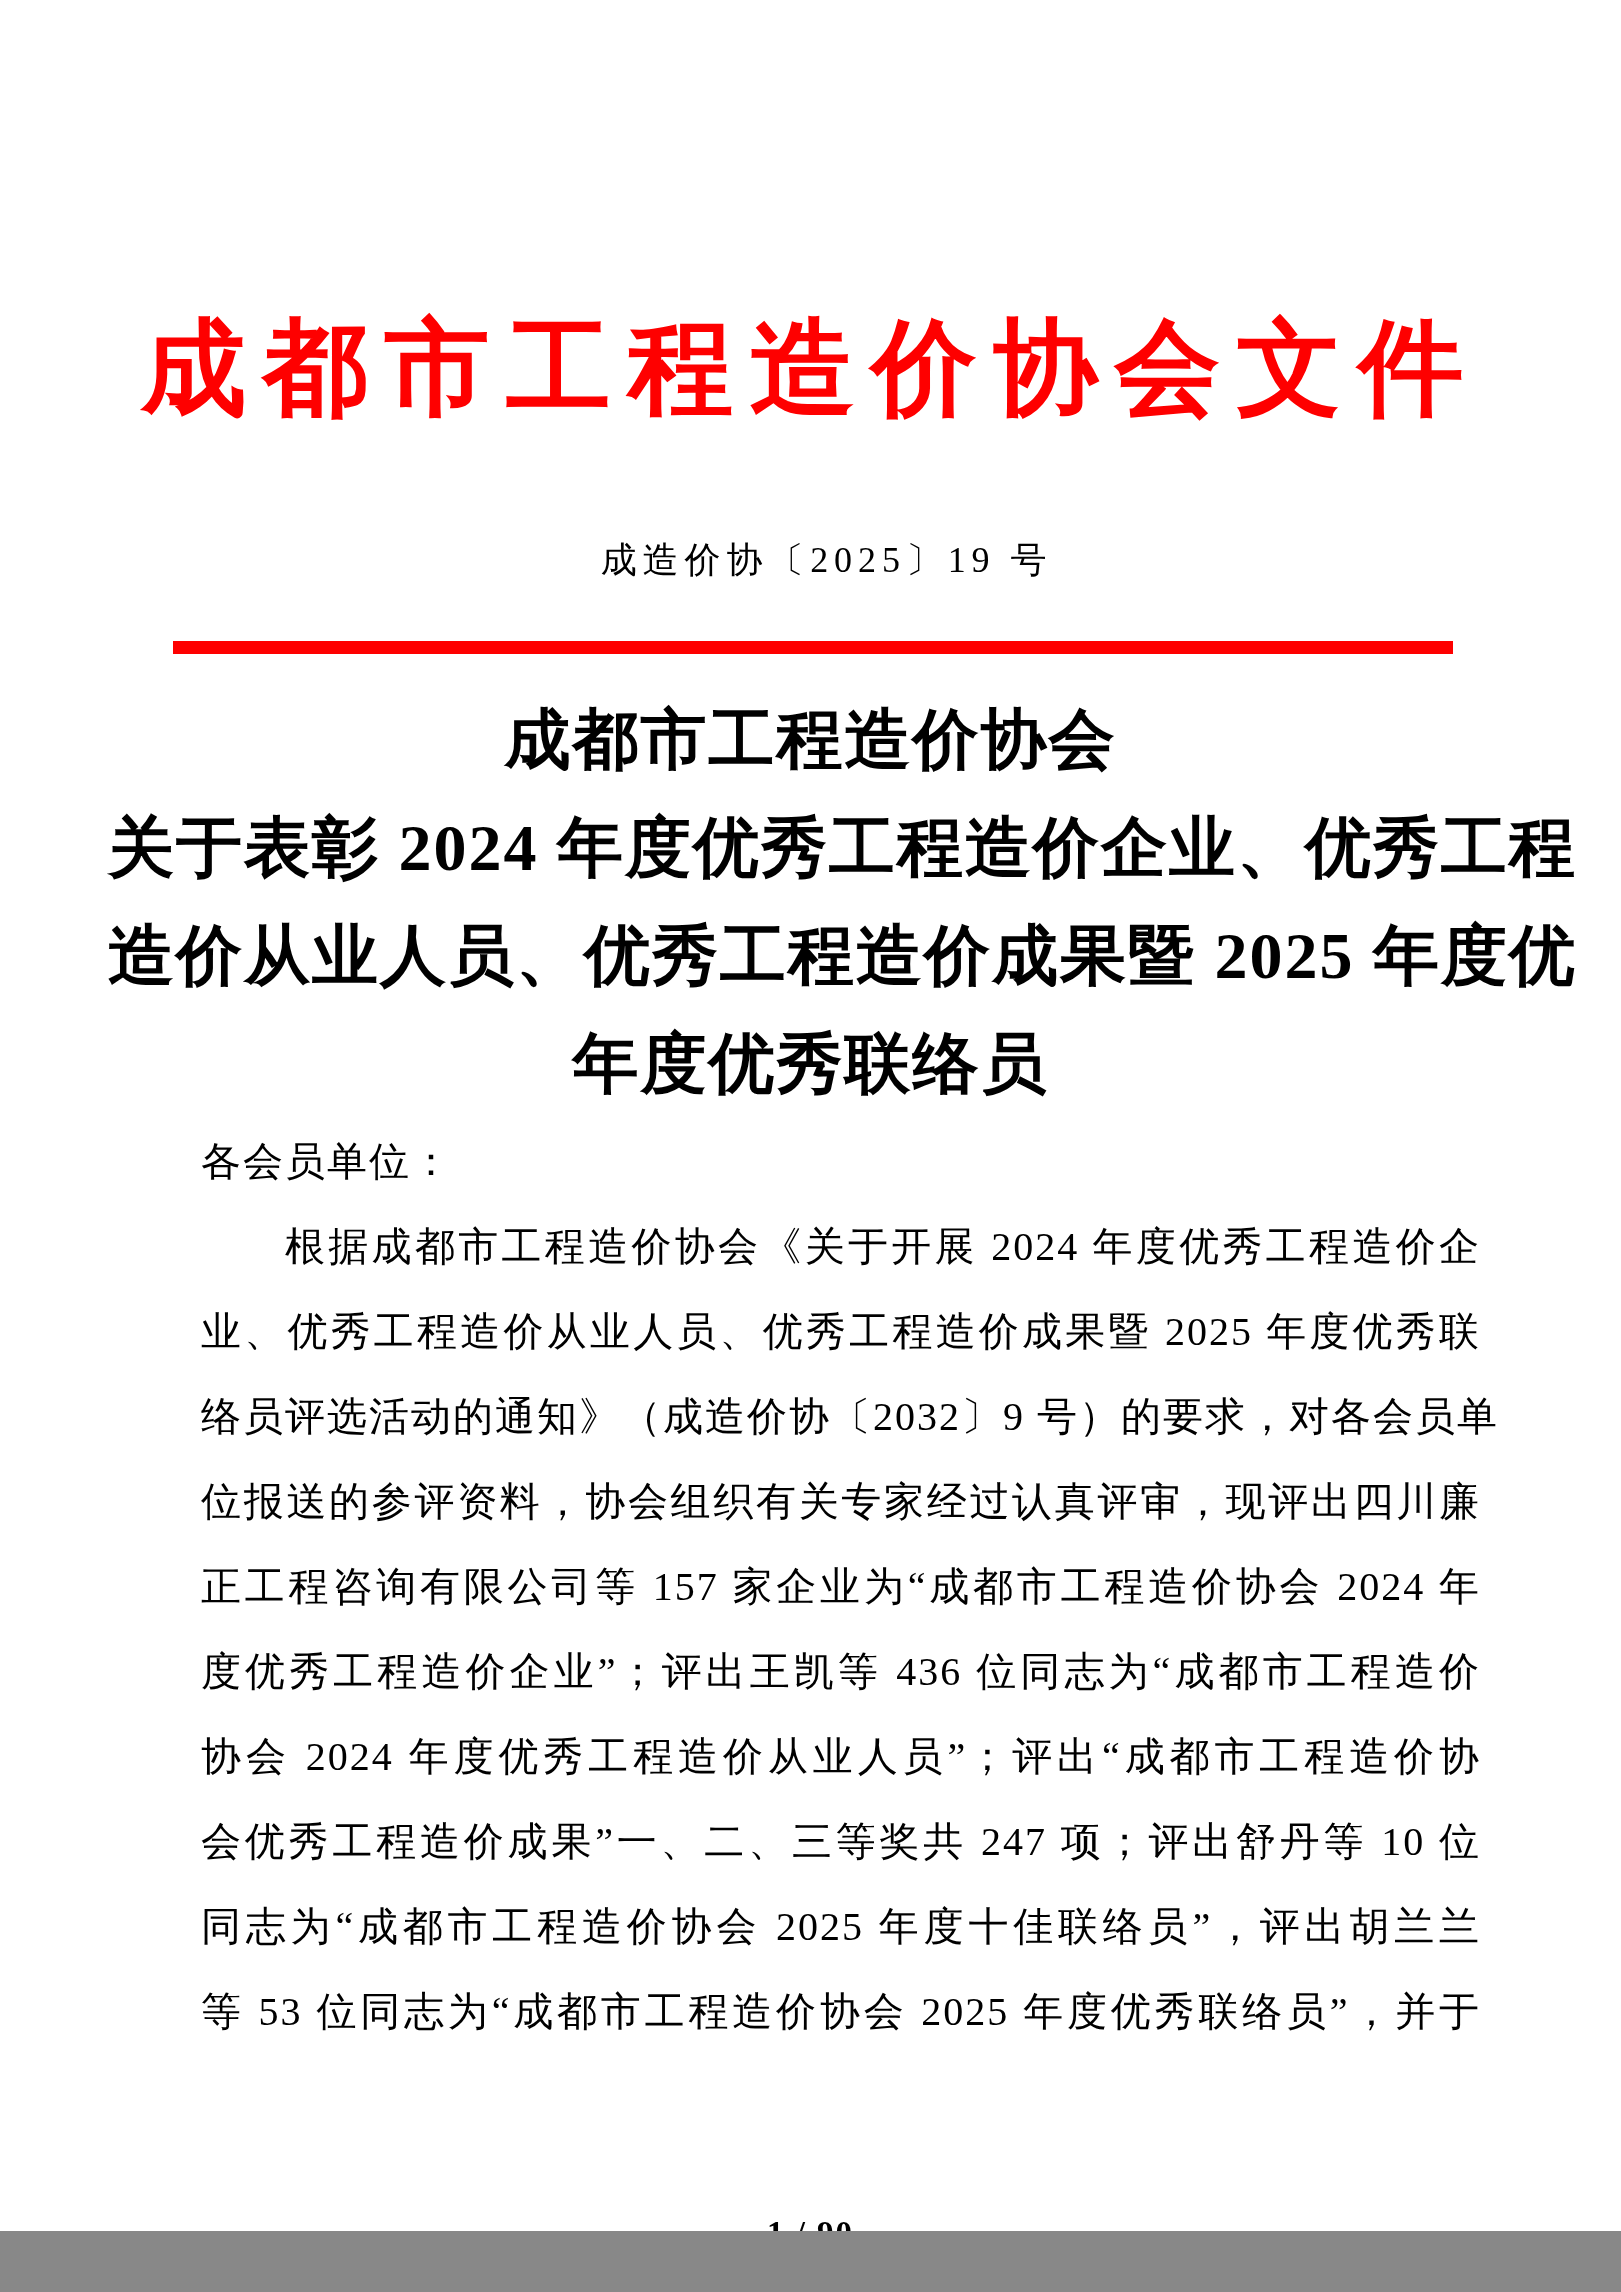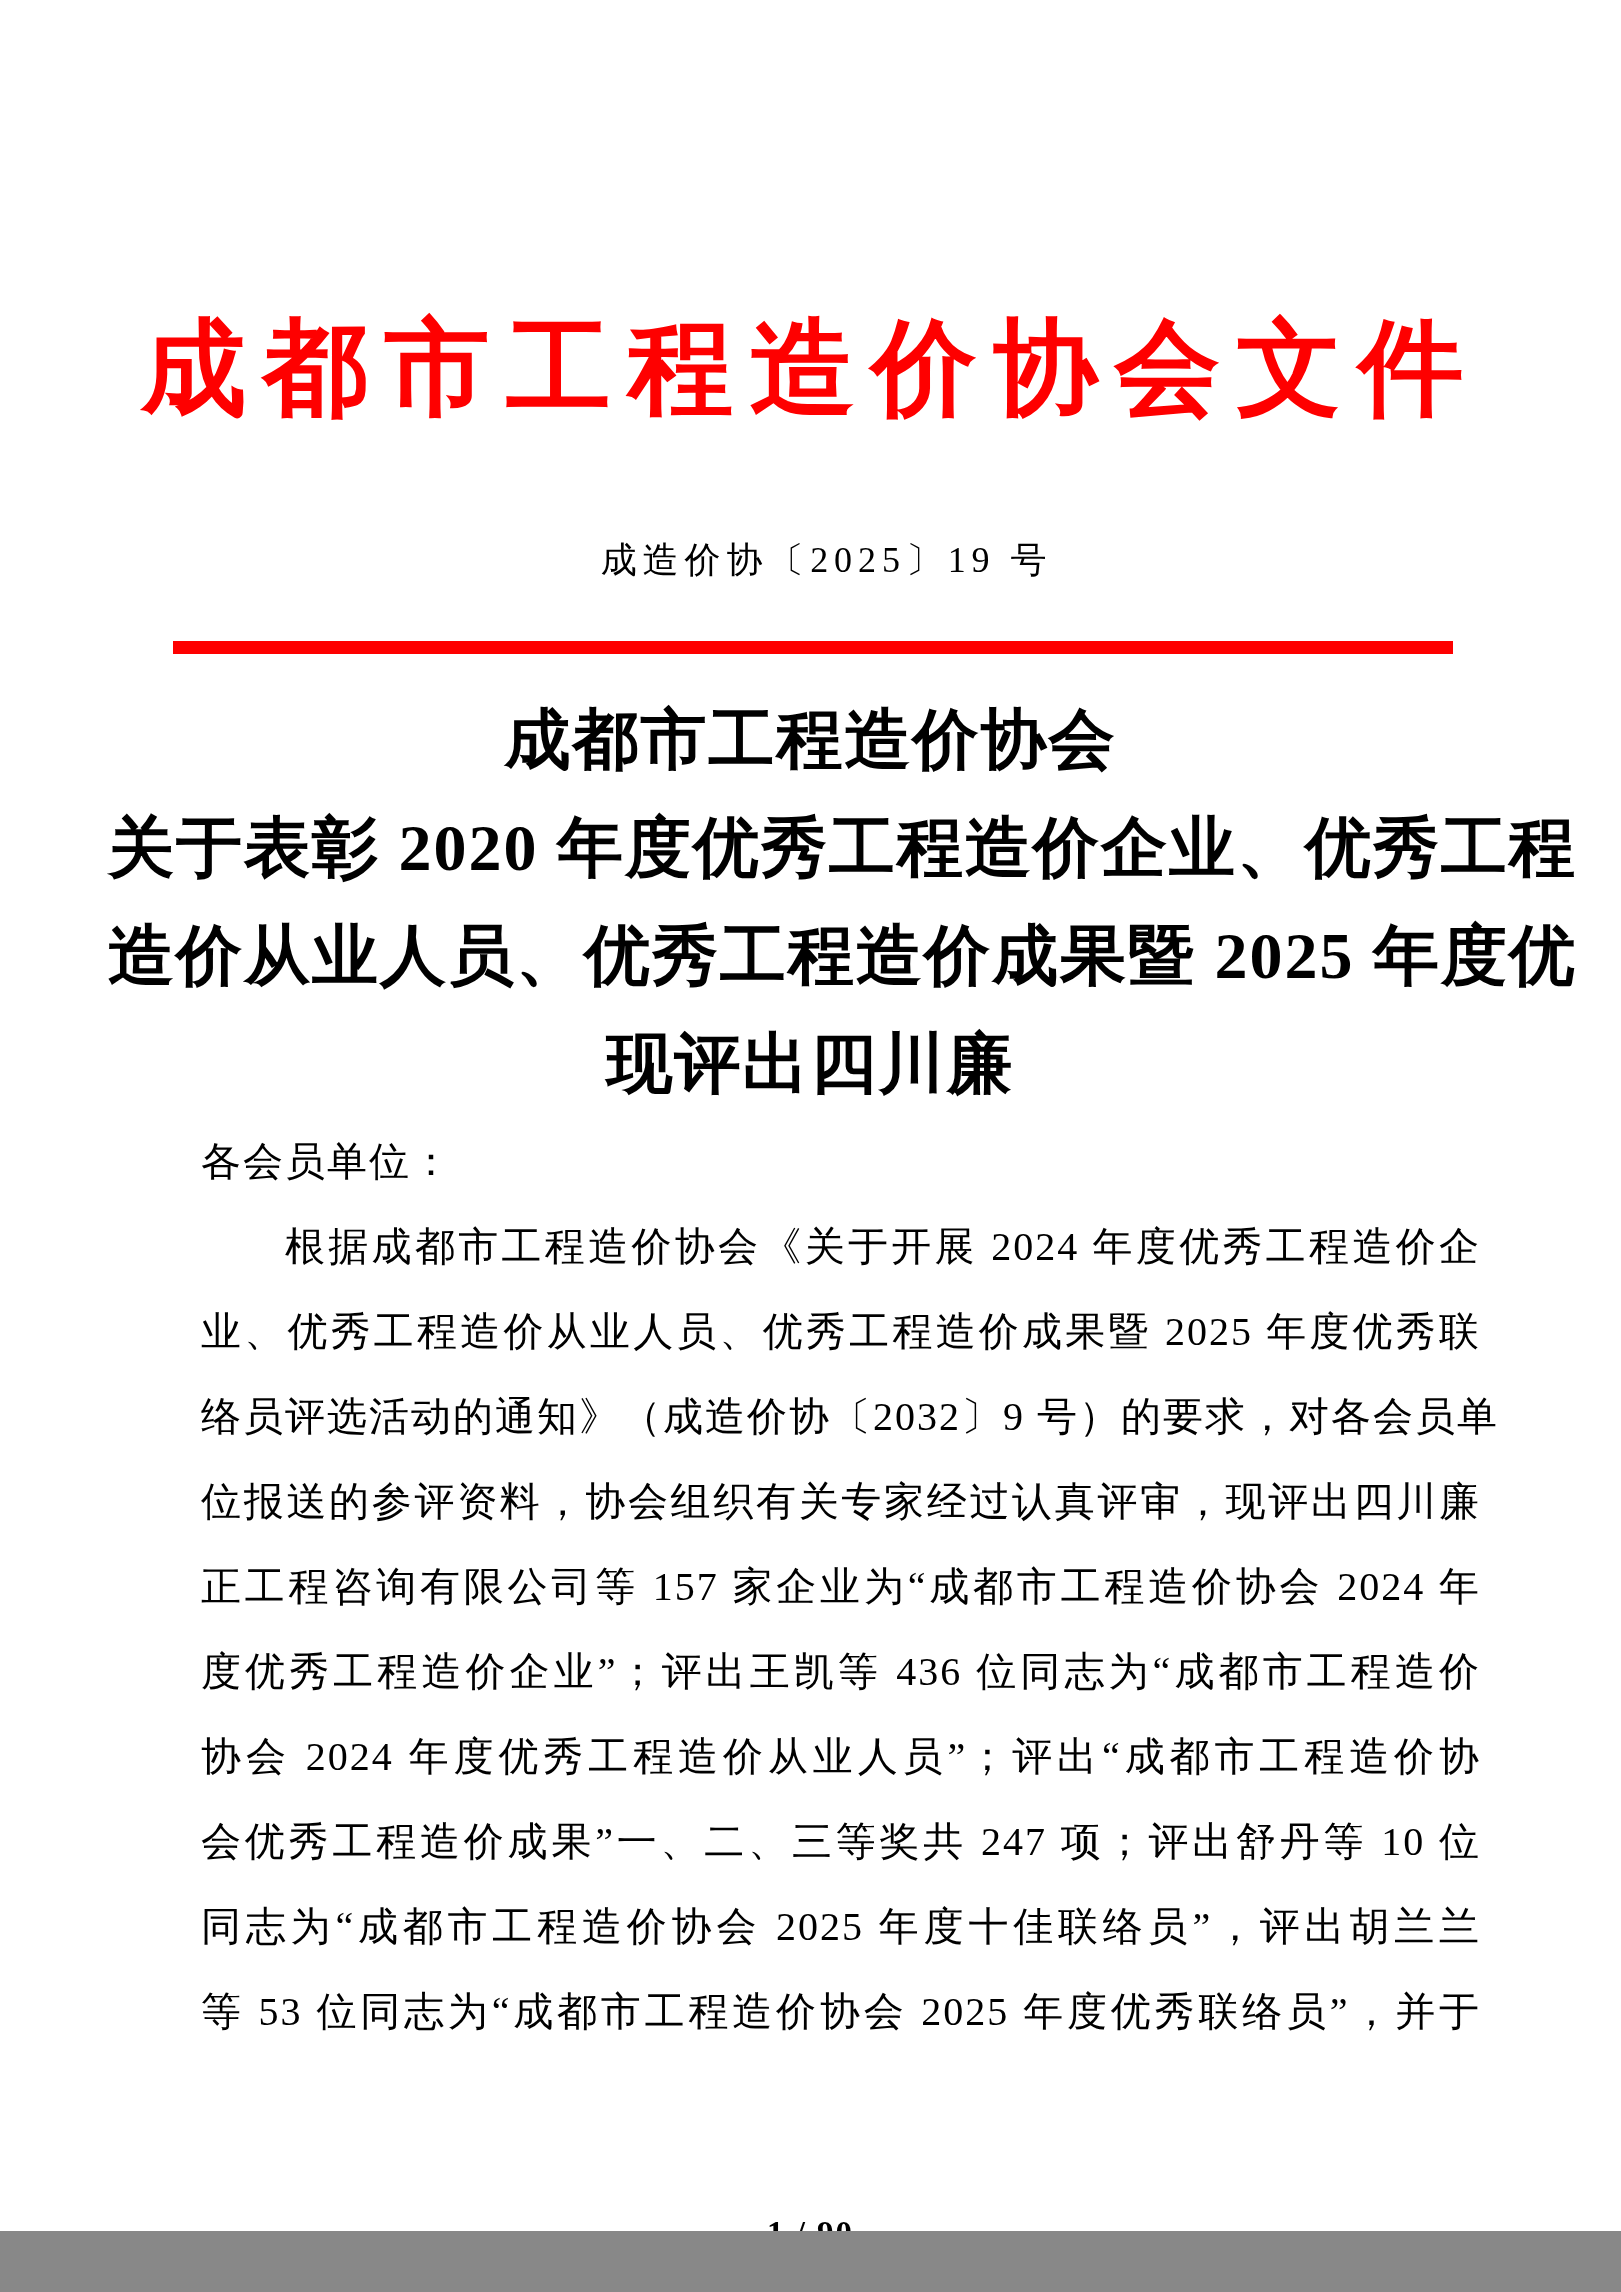--- a/index.html
+++ b/index.html
@@ -98,23 +98,23 @@
 <div class="page">
 
   <div class="org-title">成都市工程造价协会文件</div>
 
   <div class="doc-number">成造价协〔2025〕19 号</div>
 
   <div class="red-rule"></div>
 
   <h1 class="notice-title">
     <span class="title-line">成都市工程造价协会</span>
-    <span class="title-line">关于表彰 2020 年度优秀工程造价企业、优秀工程</span>
+    <span class="title-line">关于表彰 2024 年度优秀工程造价企业、优秀工程</span>
     <span class="title-line">造价从业人员、优秀工程造价成果暨 2025 年度优</span>
-    <span class="title-line">现评出四川廉</span>
+    <span class="title-line">年度优秀联络员</span>
   </h1>
 
   <div class="body-block">
     <div class="body-line salutation">各会员单位：</div>
     <div class="body-line indent-first">根据成都市工程造价协会《关于开展 2024 年度优秀工程造价企</div>
     <div class="body-line">业、优秀工程造价从业人员、优秀工程造价成果暨 2025 年度优秀联</div>
     <div class="body-line">络员评选活动的通知》（成造价协〔2032〕9 号）的要求，对各会员单</div>
     <div class="body-line">位报送的参评资料，协会组织有关专家经过认真评审，现评出四川廉</div>
     <div class="body-line">正工程咨询有限公司等 157 家企业为“成都市工程造价协会 2024 年</div>
     <div class="body-line">度优秀工程造价企业”；评出王凯等 436 位同志为“成都市工程造价</div>

